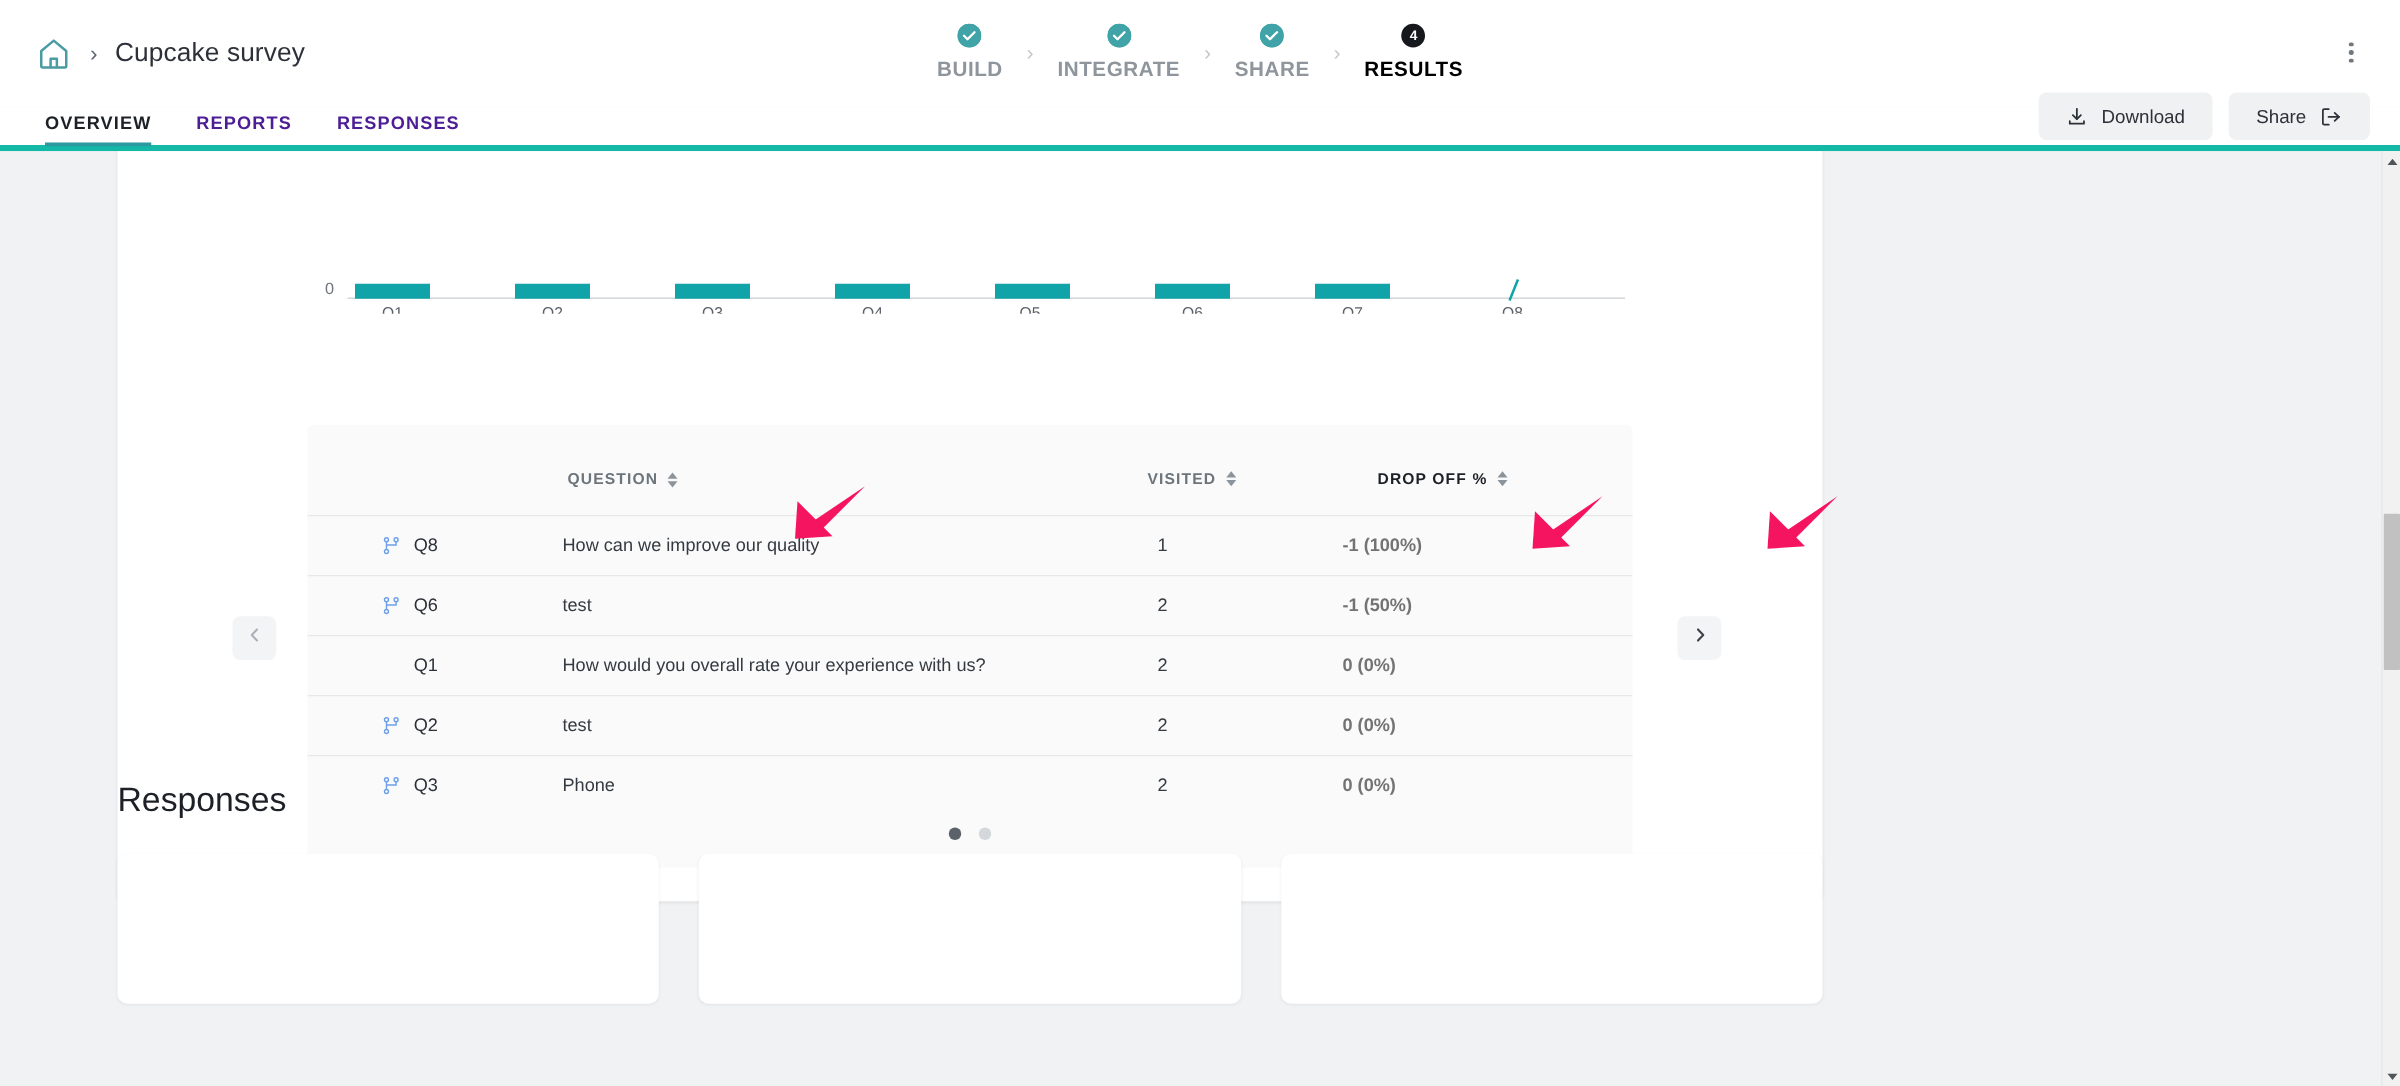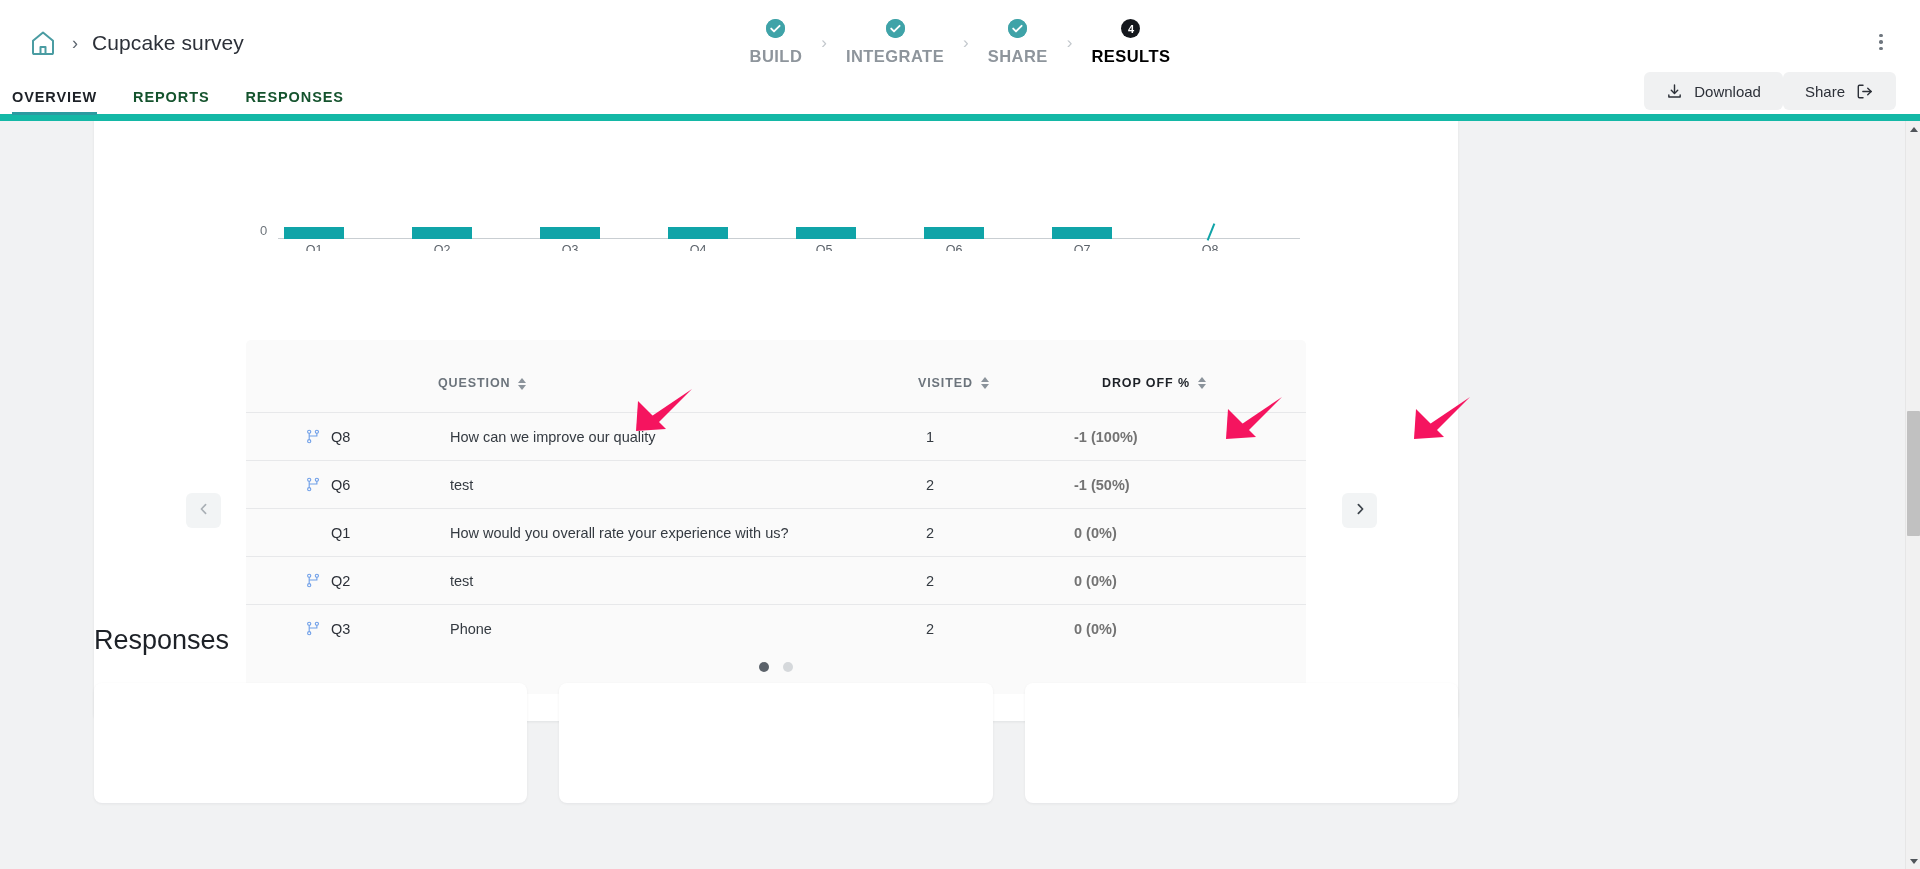--- a/index.html
+++ b/index.html
@@ -111,50 +111,51 @@
     border-radius: 50%;
     background: #6f777f;
     display: block;
   }
 
   
   .tabbar {
     position: relative;
     height: 36px;
     background: #ffffff;
-    border-bottom: 7px solid #14b8a6;
+    border-bottom: 5px solid #14b8a6;
     display: flex;
     align-items: flex-end;
-    padding: 0 12px;
+    padding: 0 36px;
   }
   .tabs { display: flex; align-items: flex-end; gap: 0; }
   .tab {
     font-size: 14.5px;
     font-weight: 700;
     letter-spacing: .9px;
-    color: #14532d;
+    color: #4c1d95;
     padding: 0 18px 9px 18px;
     cursor: pointer;
     position: relative;
   }
   .tab:first-child { padding-left: 0; }
   .tab.is-active { color: #1d2127; }
   .tab.is-active::after {
     content: "";
     position: absolute;
     left: 0; right: 18px; bottom: -1px;
     height: 3px;
     background: #2b9ba1;
   }
 
   .tabbar-actions {
     position: absolute;
     right: 24px;
     bottom: 4px;
     display: flex;
+    gap: 13px;
   }
   .btn {
     background: #f0f1f2;
     border: none;
     border-radius: 6px;
     height: 38px;
     padding: 0 22px;
     display: flex;
     align-items: center;
     gap: 11px;
@@ -251,21 +252,21 @@
     display: flex;
     align-items: center;
     gap: 8px;
     font-size: 12.5px;
     font-weight: 700;
     letter-spacing: .9px;
     color: #6c747c;
     cursor: pointer;
   }
   .th.is-sorted { color: #1d2127; padding-left: 28px; }
-  .th-question { left: 192px; align-items: flex-end; }
+  .th-question { left: 208px; align-items: flex-end; }
   .th-visited  { left: 672px; }
   .th-dropoff  { left: 828px; }
 
   .sorticon {
     display: flex;
     flex-direction: column;
     gap: 2px;
     width: 9px;
   }
   .sorticon i {

